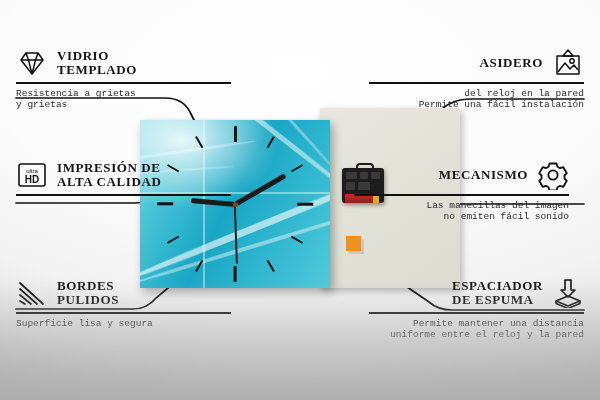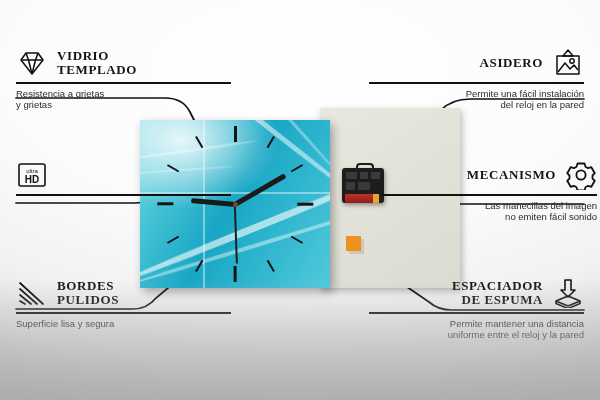--- a/index.html
+++ b/index.html
@@ -28,34 +28,34 @@
   .feat.left .head{justify-content:flex-start;}
   .feat.right .head{justify-content:flex-end;}
   .ico{width:32px;height:30px;flex:0 0 32px;display:block;}
   .title{
     font-family:"Liberation Serif", serif;
     font-weight:bold;letter-spacing:.6px;
     font-size:13px;line-height:14.5px;color:#141414;
     text-transform:uppercase;
   }
   .feat.left .title{text-align:left;}
-  .feat.right .title{text-align:right;}
+  .feat.right .title{text-align:left;}
   .rule{height:1.6px;background:#111;margin:4px 0 4px 0;}
   .desc{
-    font-family:Liberation Sans, sans-serif;
+    font-family:Liberation Mono, monospace;
     font-size:9.5px;line-height:11.5px;color:#2b2b2b;
   }
   .feat.left .desc{text-align:left;}
   .feat.right .desc{text-align:right;}
 
   .f-vidrio{left:16px;top:48px;}
   .f-hd{left:16px;top:160px;}
   .f-bordes{left:16px;top:278px;}
   .f-asidero{left:369px;top:48px;}
-  .f-mecanismo{left:382px;top:160px;}
+  .f-mecanismo{left:354px;top:160px;}
   .f-espaciador{left:369px;top:278px;}
 
   
   #photo{position:absolute;left:140px;top:108px;width:320px;height:180px;}
   #backpanel{
     position:absolute;left:180px;top:0px;width:140px;height:180px;
     background:linear-gradient(145deg,#e9e8e0 0%,#e3e2d9 45%,#dcdbd1 100%);
     box-shadow:2px 3px 7px rgba(0,0,0,.28);
   }
   #clock{
@@ -190,20 +190,24 @@
     </div>
   </div>
 
   <div class="feat left f-hd">
     <div class="head">
       <svg class="ico" viewBox="0 0 32 30">
         <rect x="3" y="4" width="26" height="22" rx="2" fill="none" stroke="#111" stroke-width="1.6"></rect>
         <text x="16" y="13" font-family="Liberation Sans, sans-serif" font-size="6" text-anchor="middle" fill="#111">ultra</text>
         <text x="16" y="23" font-family="Liberation Sans, sans-serif" font-size="10" font-weight="bold" text-anchor="middle" fill="#111">HD</text>
       </svg>
+      <div class="title">
+        <div>IMPRESIÓN DE</div>
+        <div>ALTA CALIDAD</div>
+      </div>
     </div>
     <div class="rule"></div>
     <div class="desc">
     </div>
   </div>
 
   <div class="feat left f-bordes">
     <div class="head">
       <svg class="ico" viewBox="0 0 32 30">
         <g stroke="#111" stroke-width="1.7" stroke-linecap="round">
@@ -233,22 +237,22 @@
         <g fill="none" stroke="#111" stroke-width="1.5" stroke-linejoin="round">
           <path d="M16,2 L11,8 L21,8 Z"></path>
           <rect x="5" y="8" width="22" height="18"></rect>
           <path d="M6,24 L13,15 L18,21 L22,17 L26,22"></path>
           <circle cx="20" cy="13" r="2.2"></circle>
         </g>
       </svg>
     </div>
     <div class="rule"></div>
     <div class="desc">
+      <div>del reloj en la pared</div>
       <div>Permite una fácil instalación</div>
-      <div>del reloj en la pared</div>
     </div>
   </div>
 
   <div class="feat right f-mecanismo">
     <div class="head">
       <div class="title">
         <div>MECANISMO</div>
       </div>
       <svg class="ico" viewBox="0 0 32 30">
         <g fill="none" stroke="#111" stroke-width="1.8" stroke-linejoin="round">

